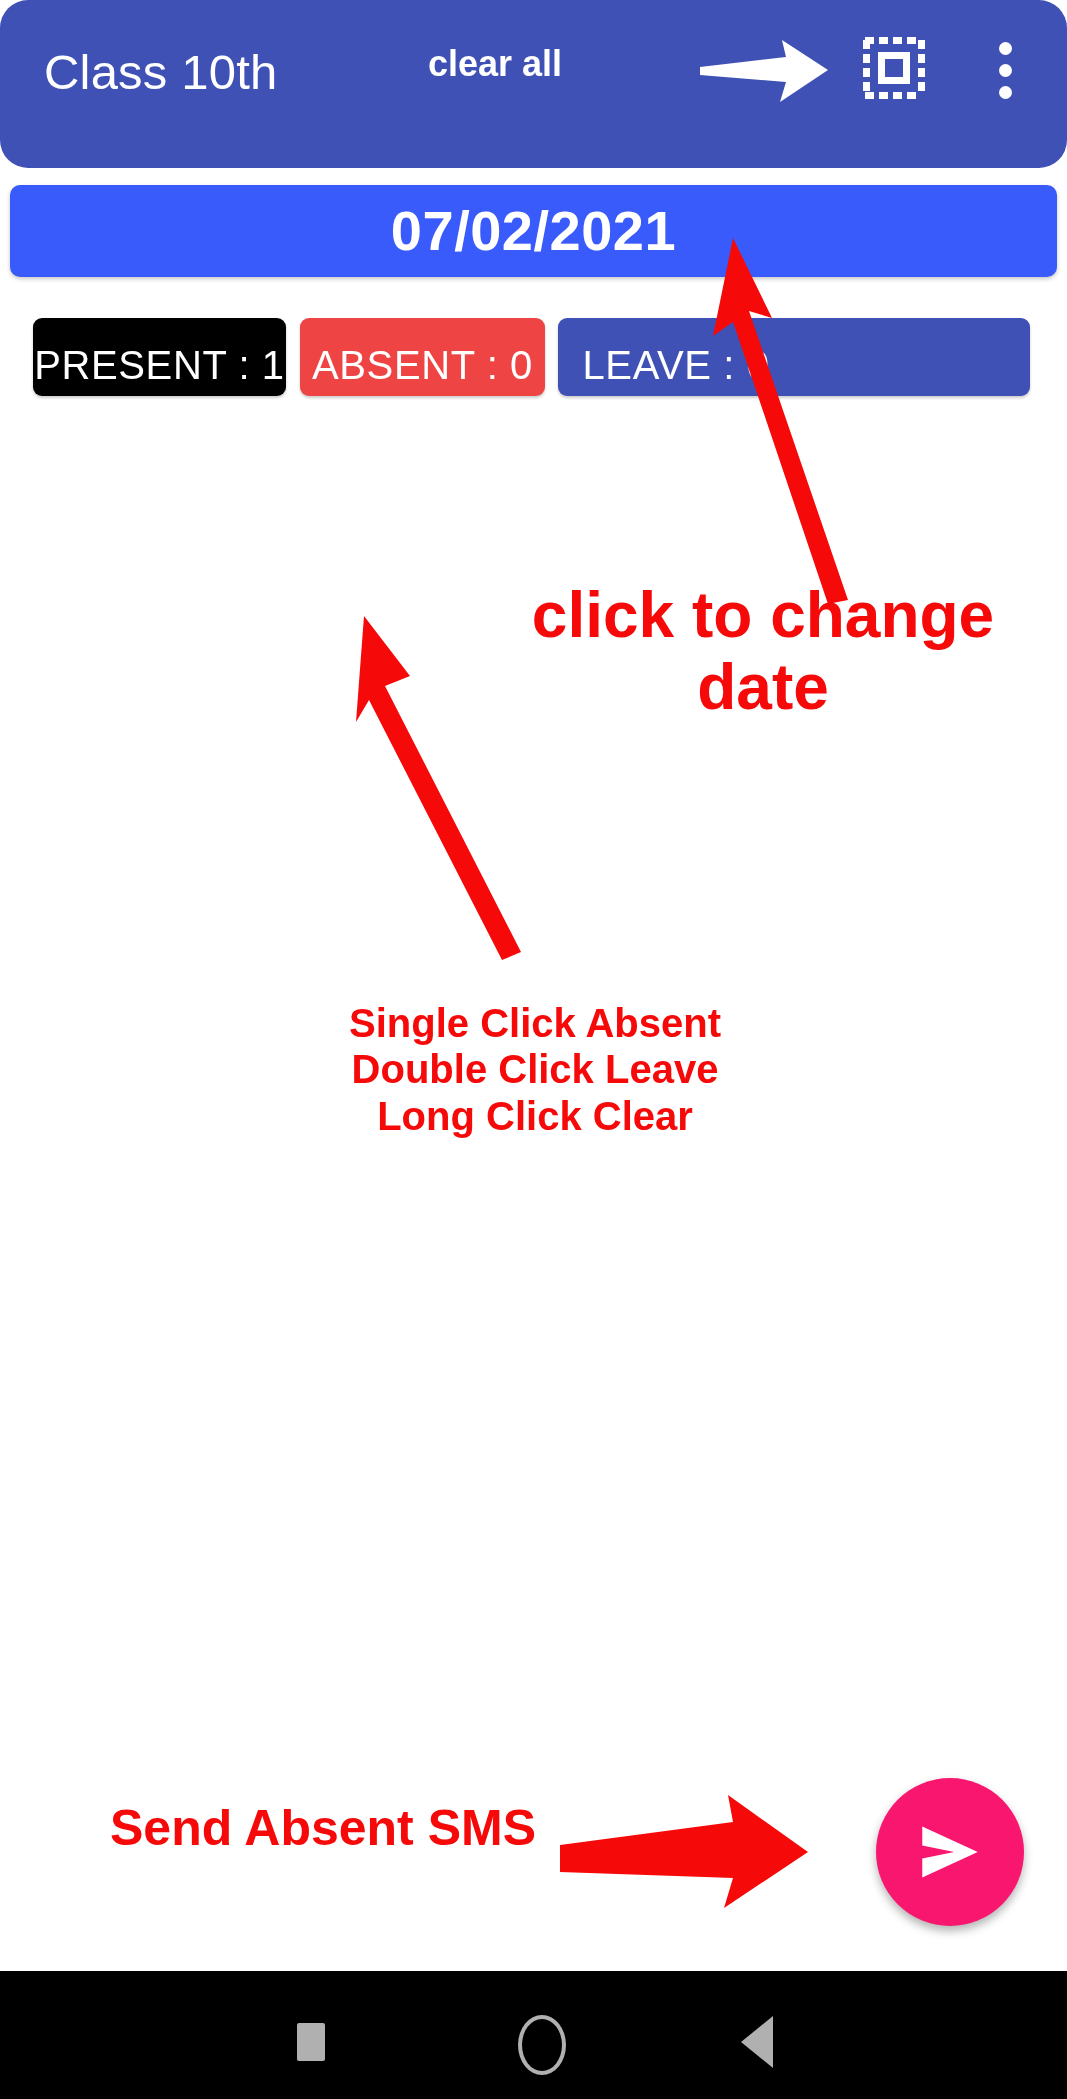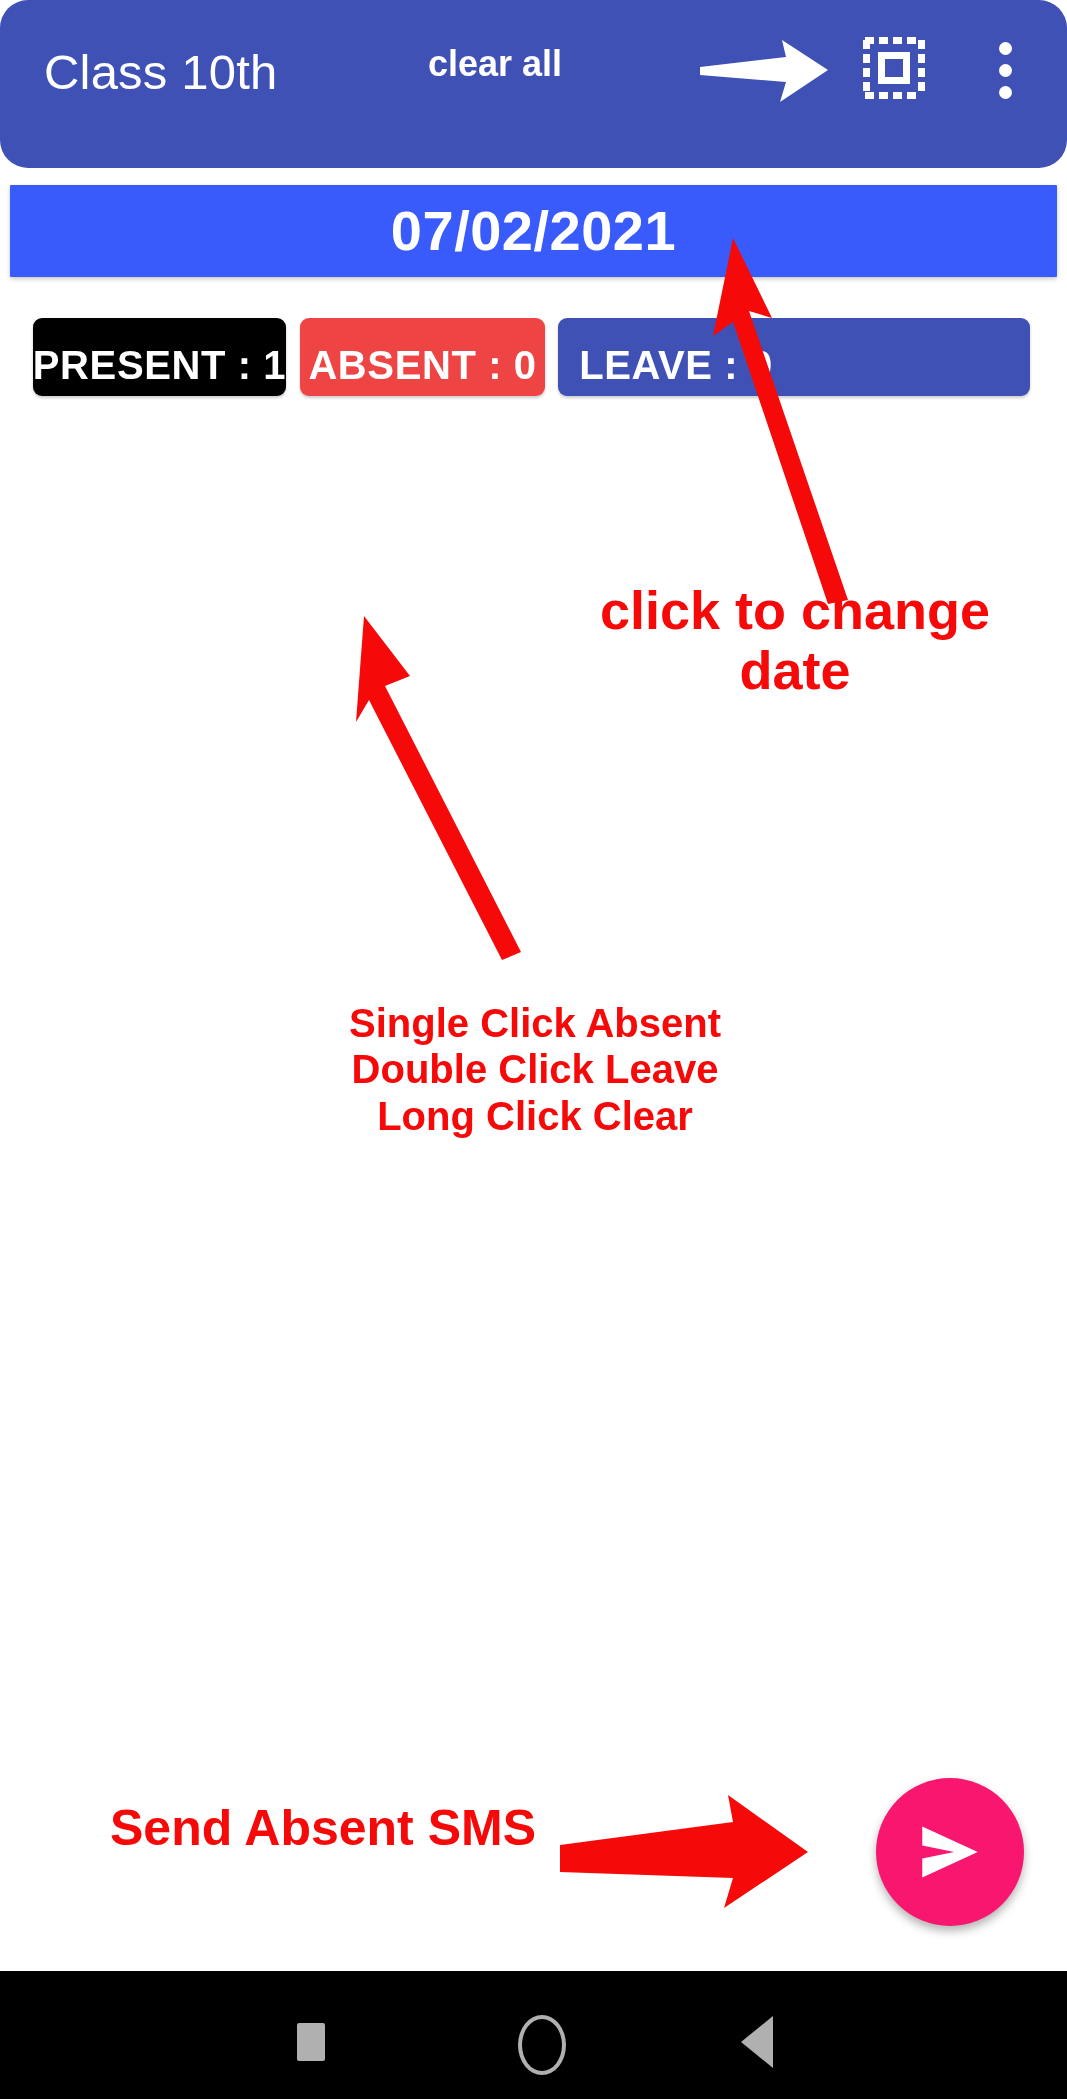--- a/index.html
+++ b/index.html
@@ -81,21 +81,21 @@
   #overflow-menu i:last-child { margin-bottom: 0; }
 
   
   #date-button {
     position: absolute;
     left: 10px;
     top: 185px;
     width: 1047px;
     height: 92px;
     background: #3a5bfb;
-    border-radius: 1px;
+    border-radius: 10px;
     box-shadow: 0 2px 4px rgba(0,0,0,0.22);
     display: flex;
     align-items: center;
     justify-content: center;
     cursor: pointer;
   }
   #date-button-text {
     font-size: 56px;
     font-weight: 700;
     color: #ffffff;
@@ -117,21 +117,21 @@
     height: 78px;
     border-radius: 9px;
     display: flex;
     align-items: center;
     justify-content: center;
     box-shadow: 0 2px 3px rgba(0,0,0,0.20);
     cursor: pointer;
   }
   .chip span {
     font-size: 40px;
-    font-weight: 700;
+    font-weight: 400;
     color: #ffffff;
     letter-spacing: 0.6px;
     line-height: 46px;
     white-space: nowrap;
     margin-top: 16px;
   }
   #chip-present { left: 33px;  width: 253px; background: #000000; }
   #chip-absent  { left: 300px; width: 245px; background: #ef4444; }
   #chip-leave   { left: 558px; width: 472px; background: #3f51b5; }
   #chip-leave span { position: relative; left: -118px; }
@@ -193,24 +193,24 @@
   
   .annotation {
     position: absolute;
     color: #f50909;
     font-weight: 700;
     text-align: center;
     line-height: 1.12;
     white-space: pre-line;
   }
   #annot-change-date {
-    left: 560px;
+    left: 528px;
     top: 580px;
     width: 470px;
-    font-size: 54px;
+    font-size: 64px;
   }
   #annot-click-help {
     left: 175px;
     top: 1000px;
     width: 720px;
     font-size: 40px;
     line-height: 1.16;
   }
   #annot-send-sms {
     left: 90px;

